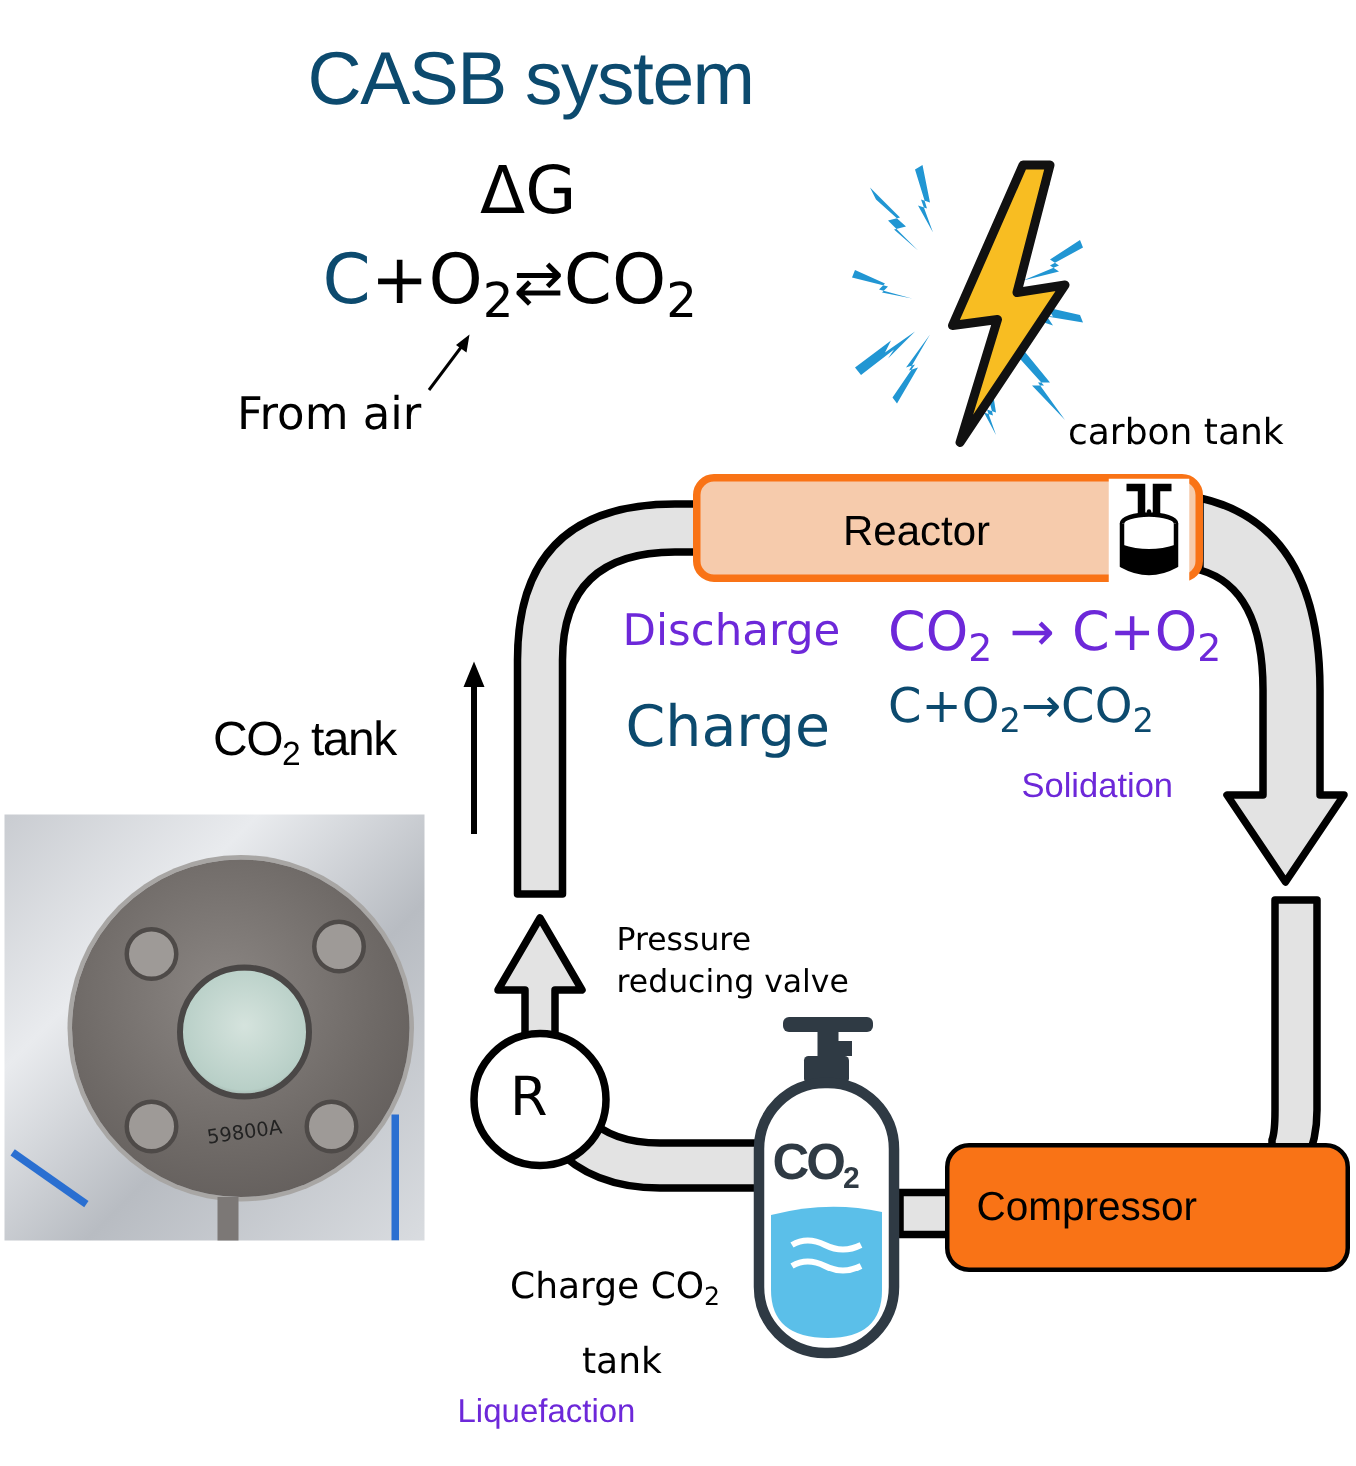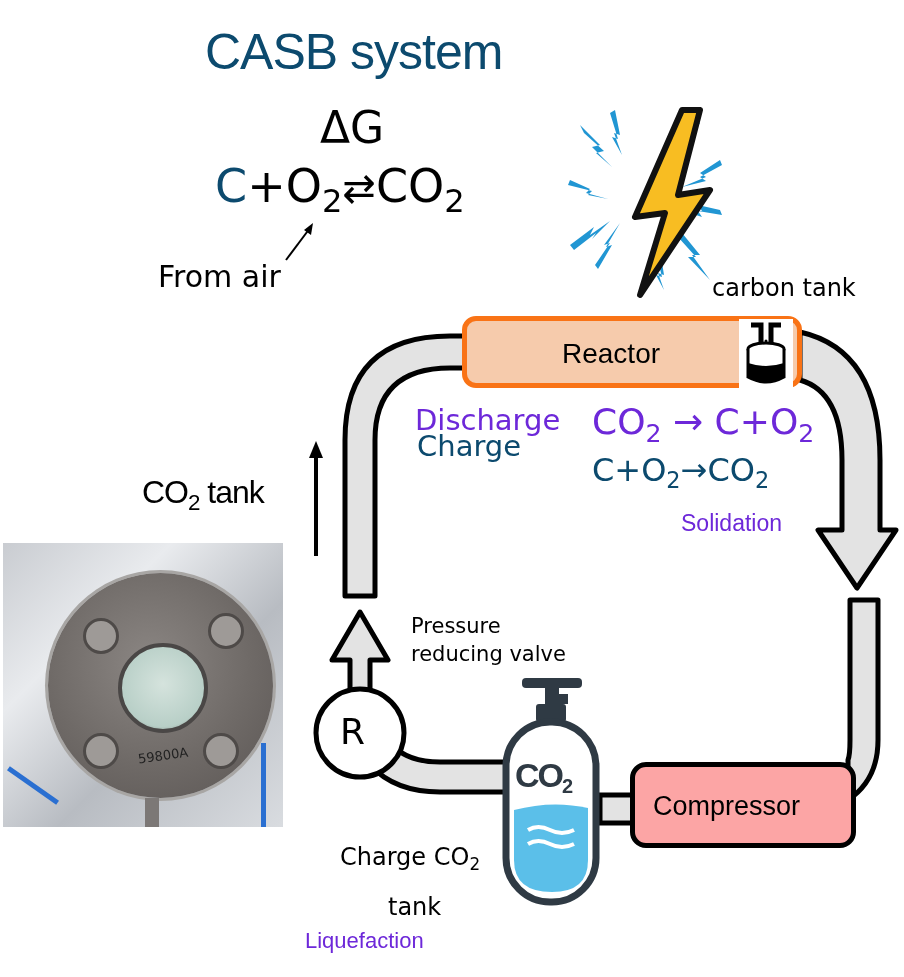--- a/index.html
+++ b/index.html
@@ -72,21 +72,21 @@
     <rect x="0" y="0" width="54" height="70" fill="#fff"></rect>
     <path d="M12,6 L22,6 L22,26 M32,26 L32,6 L42,6" stroke="#000" stroke-width="5" fill="none"></path>
     <ellipse cx="27" cy="30" rx="18" ry="6" fill="#fff" stroke="#000" stroke-width="3"></ellipse>
     <path d="M9,30 L9,58 Q27,68 45,58 L45,30" fill="#fff" stroke="#000" stroke-width="3"></path>
     <path d="M9,44 Q27,50 45,44 L45,58 Q27,68 9,58 Z" fill="#000"></path>
     <circle cx="27" cy="22" r="1.5" fill="#000"></circle>
   </svg>
 </div>
 
 <div class="abs blue" style="left:415px; top:402px; font-size:29px; line-height:36px;">Discharge</div>
-<div class="abs red" style="left:417px; top:428px; font-size:29px; line-height:36px;">Charge</div>
+<div class="abs red" style="left:417px; top:466px; font-size:38px; line-height:36px;">Charge</div>
 
 <div class="abs blue" style="left:592px; top:402px; font-size:36px; line-height:40px; white-space:nowrap;">
   <span>CO</span><sub>2</sub>
   <span>→</span>
   <span>C+O</span><sub>2</sub>
 </div>
 <div class="abs red" style="left:592px; top:450px; font-size:32px; line-height:40px; white-space:nowrap;">
   <span>C+O</span><sub>2</sub><span>→</span><span>CO</span><sub>2</sub>
 </div>
 
@@ -126,17 +126,17 @@
 </svg>
 <div class="abs lib" style="left:515px; top:755px; font-size:34px; line-height:40px; font-weight:bold; color:#2f3a44; letter-spacing:-2px; white-space:nowrap;">
   <span>CO</span><sub style="font-size:20px;">2</sub>
 </div>
 
 <div class="abs" style="left:340px; top:842px; font-size:24px; line-height:30px; white-space:nowrap;">
   <span>Charge CO</span><sub>2</sub>
 </div>
 <div class="abs" style="left:388px; top:892px; font-size:24px; line-height:30px;">tank</div>
 
-<div class="abs" style="left:630px; top:762px; width:226px; height:86px; background:#fca5a5; border:5px solid #000000; border-radius:16px; box-sizing:border-box;">
+<div class="abs" style="left:630px; top:762px; width:270px; height:86px; background:#f97316; border:3px solid #000000; border-radius:16px; box-sizing:border-box;">
   <div class="abs lib" style="left:18px; top:22px; font-size:27px; line-height:34px;">Compressor</div>
 </div>
 
 <div class="abs lib blue" style="left:305px; top:926px; font-size:22px; line-height:30px;">Liquefaction</div>
 
 </body></html>

